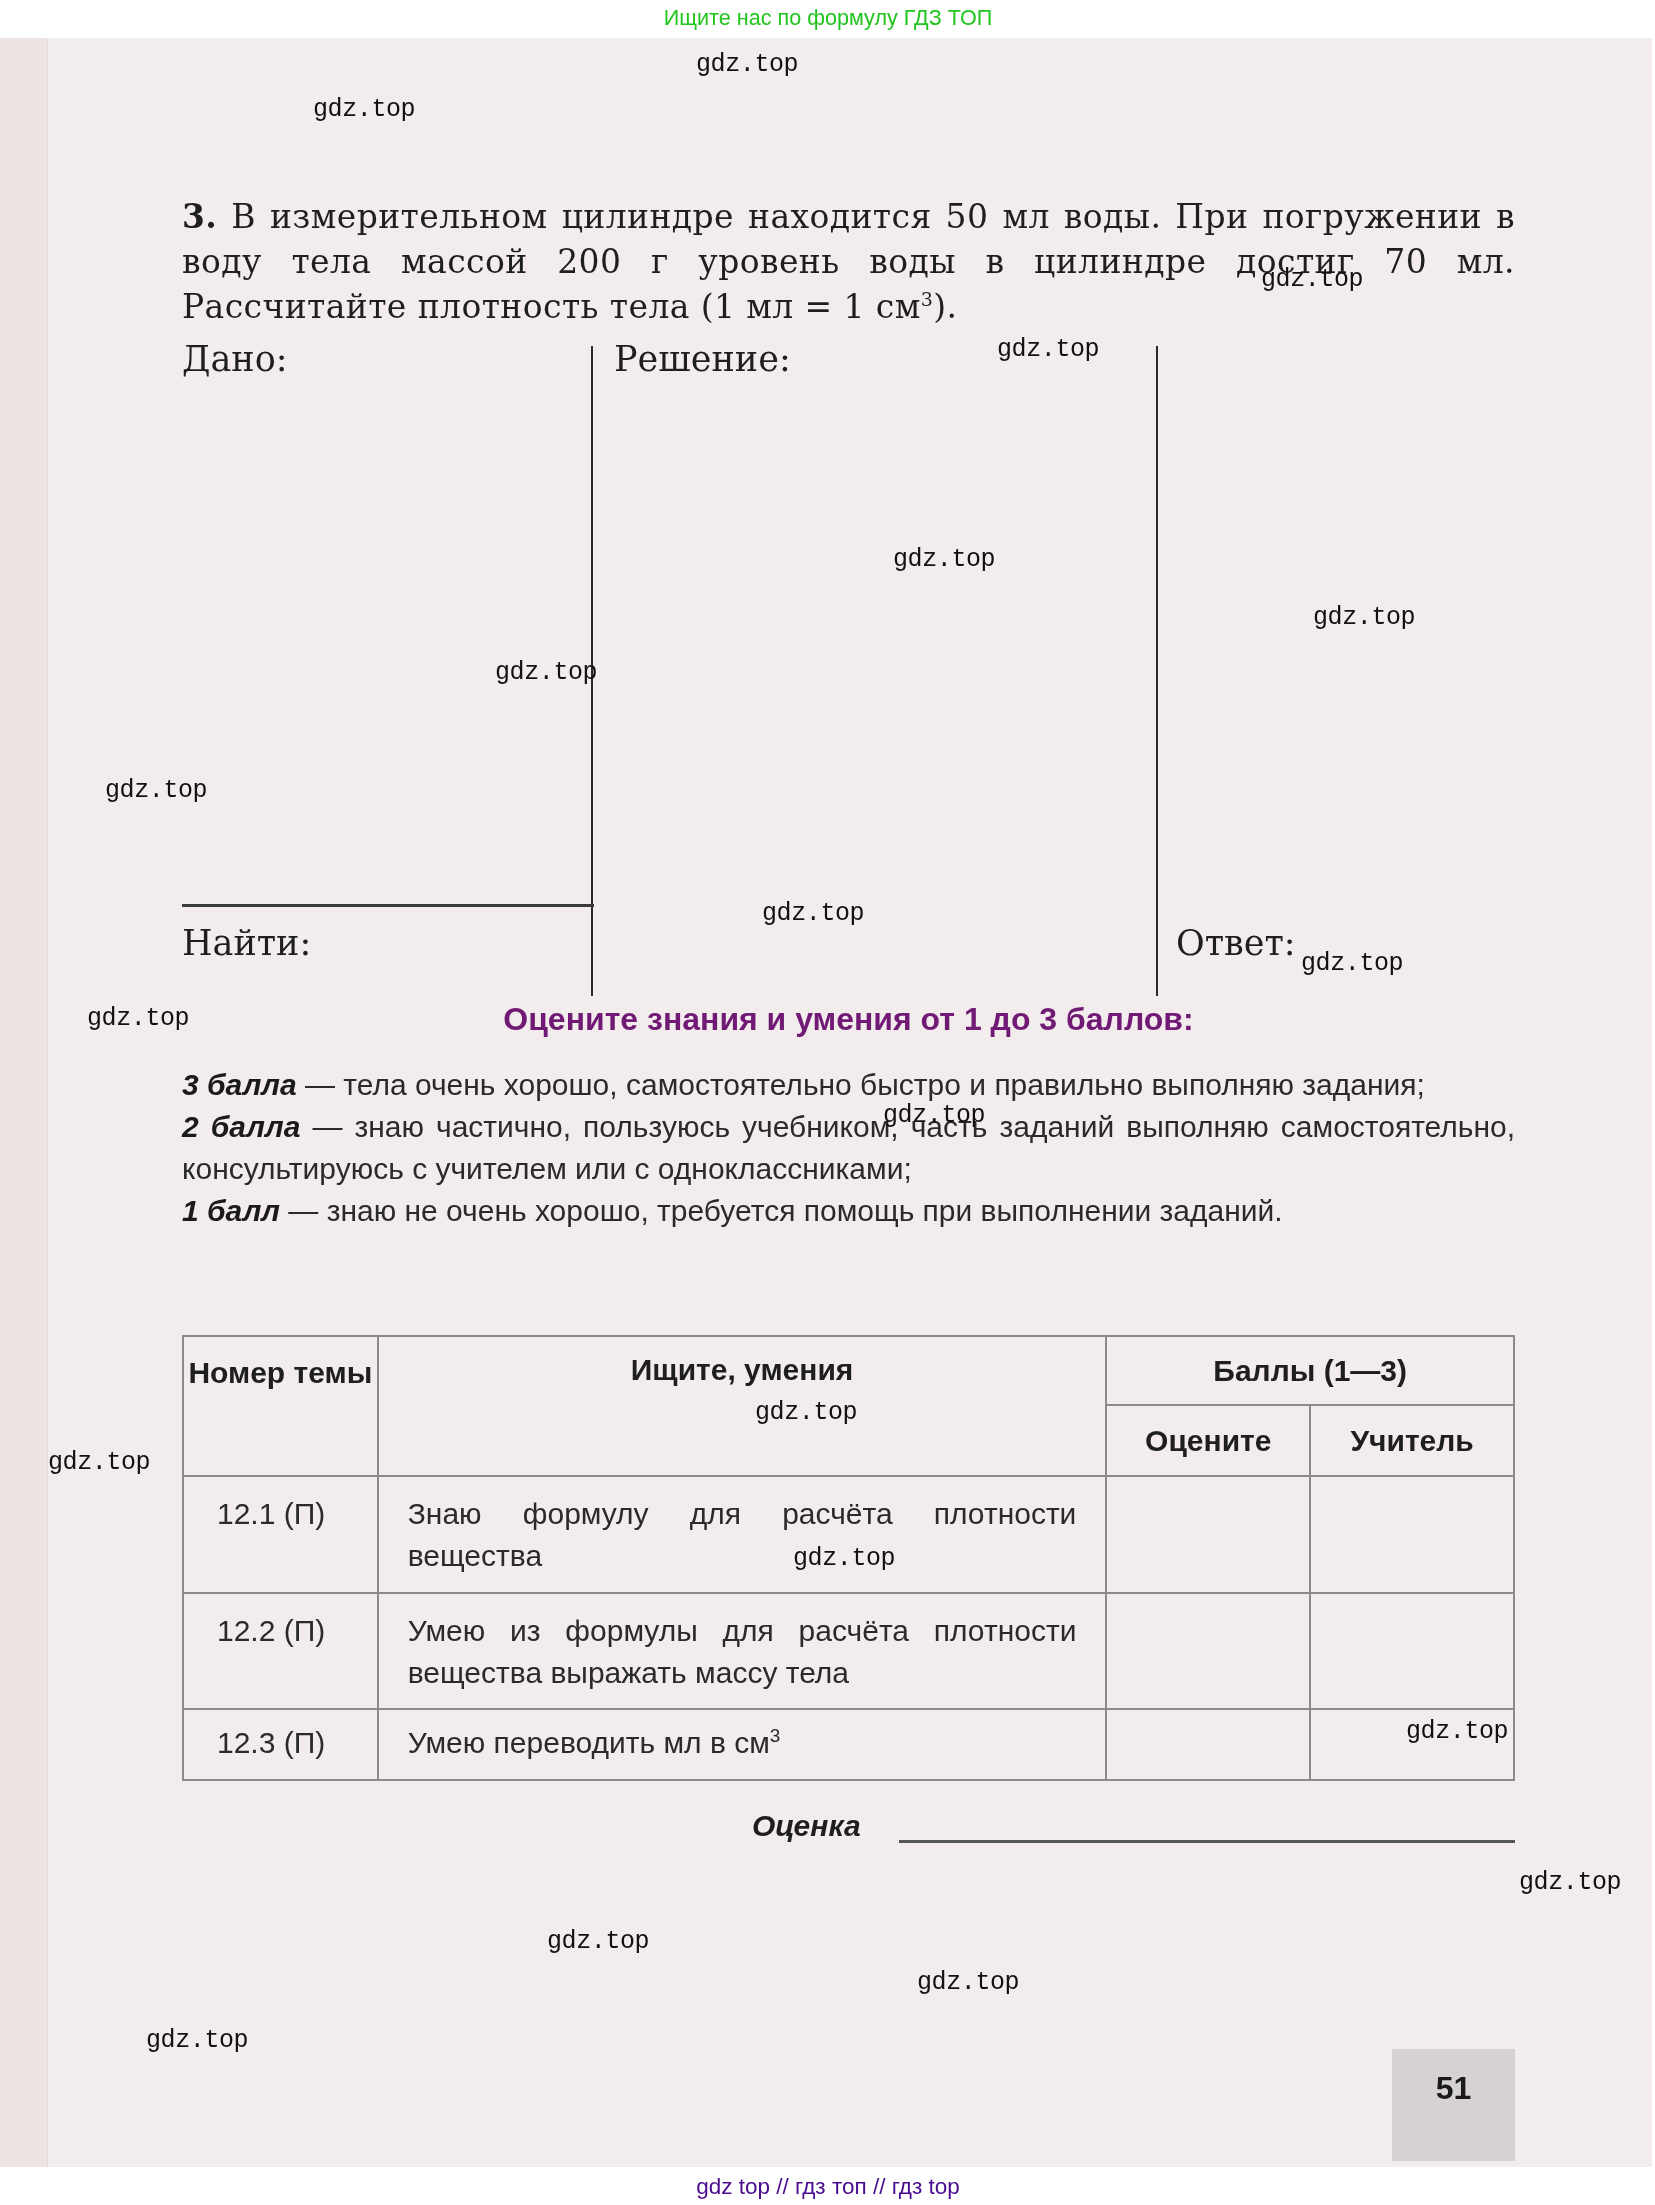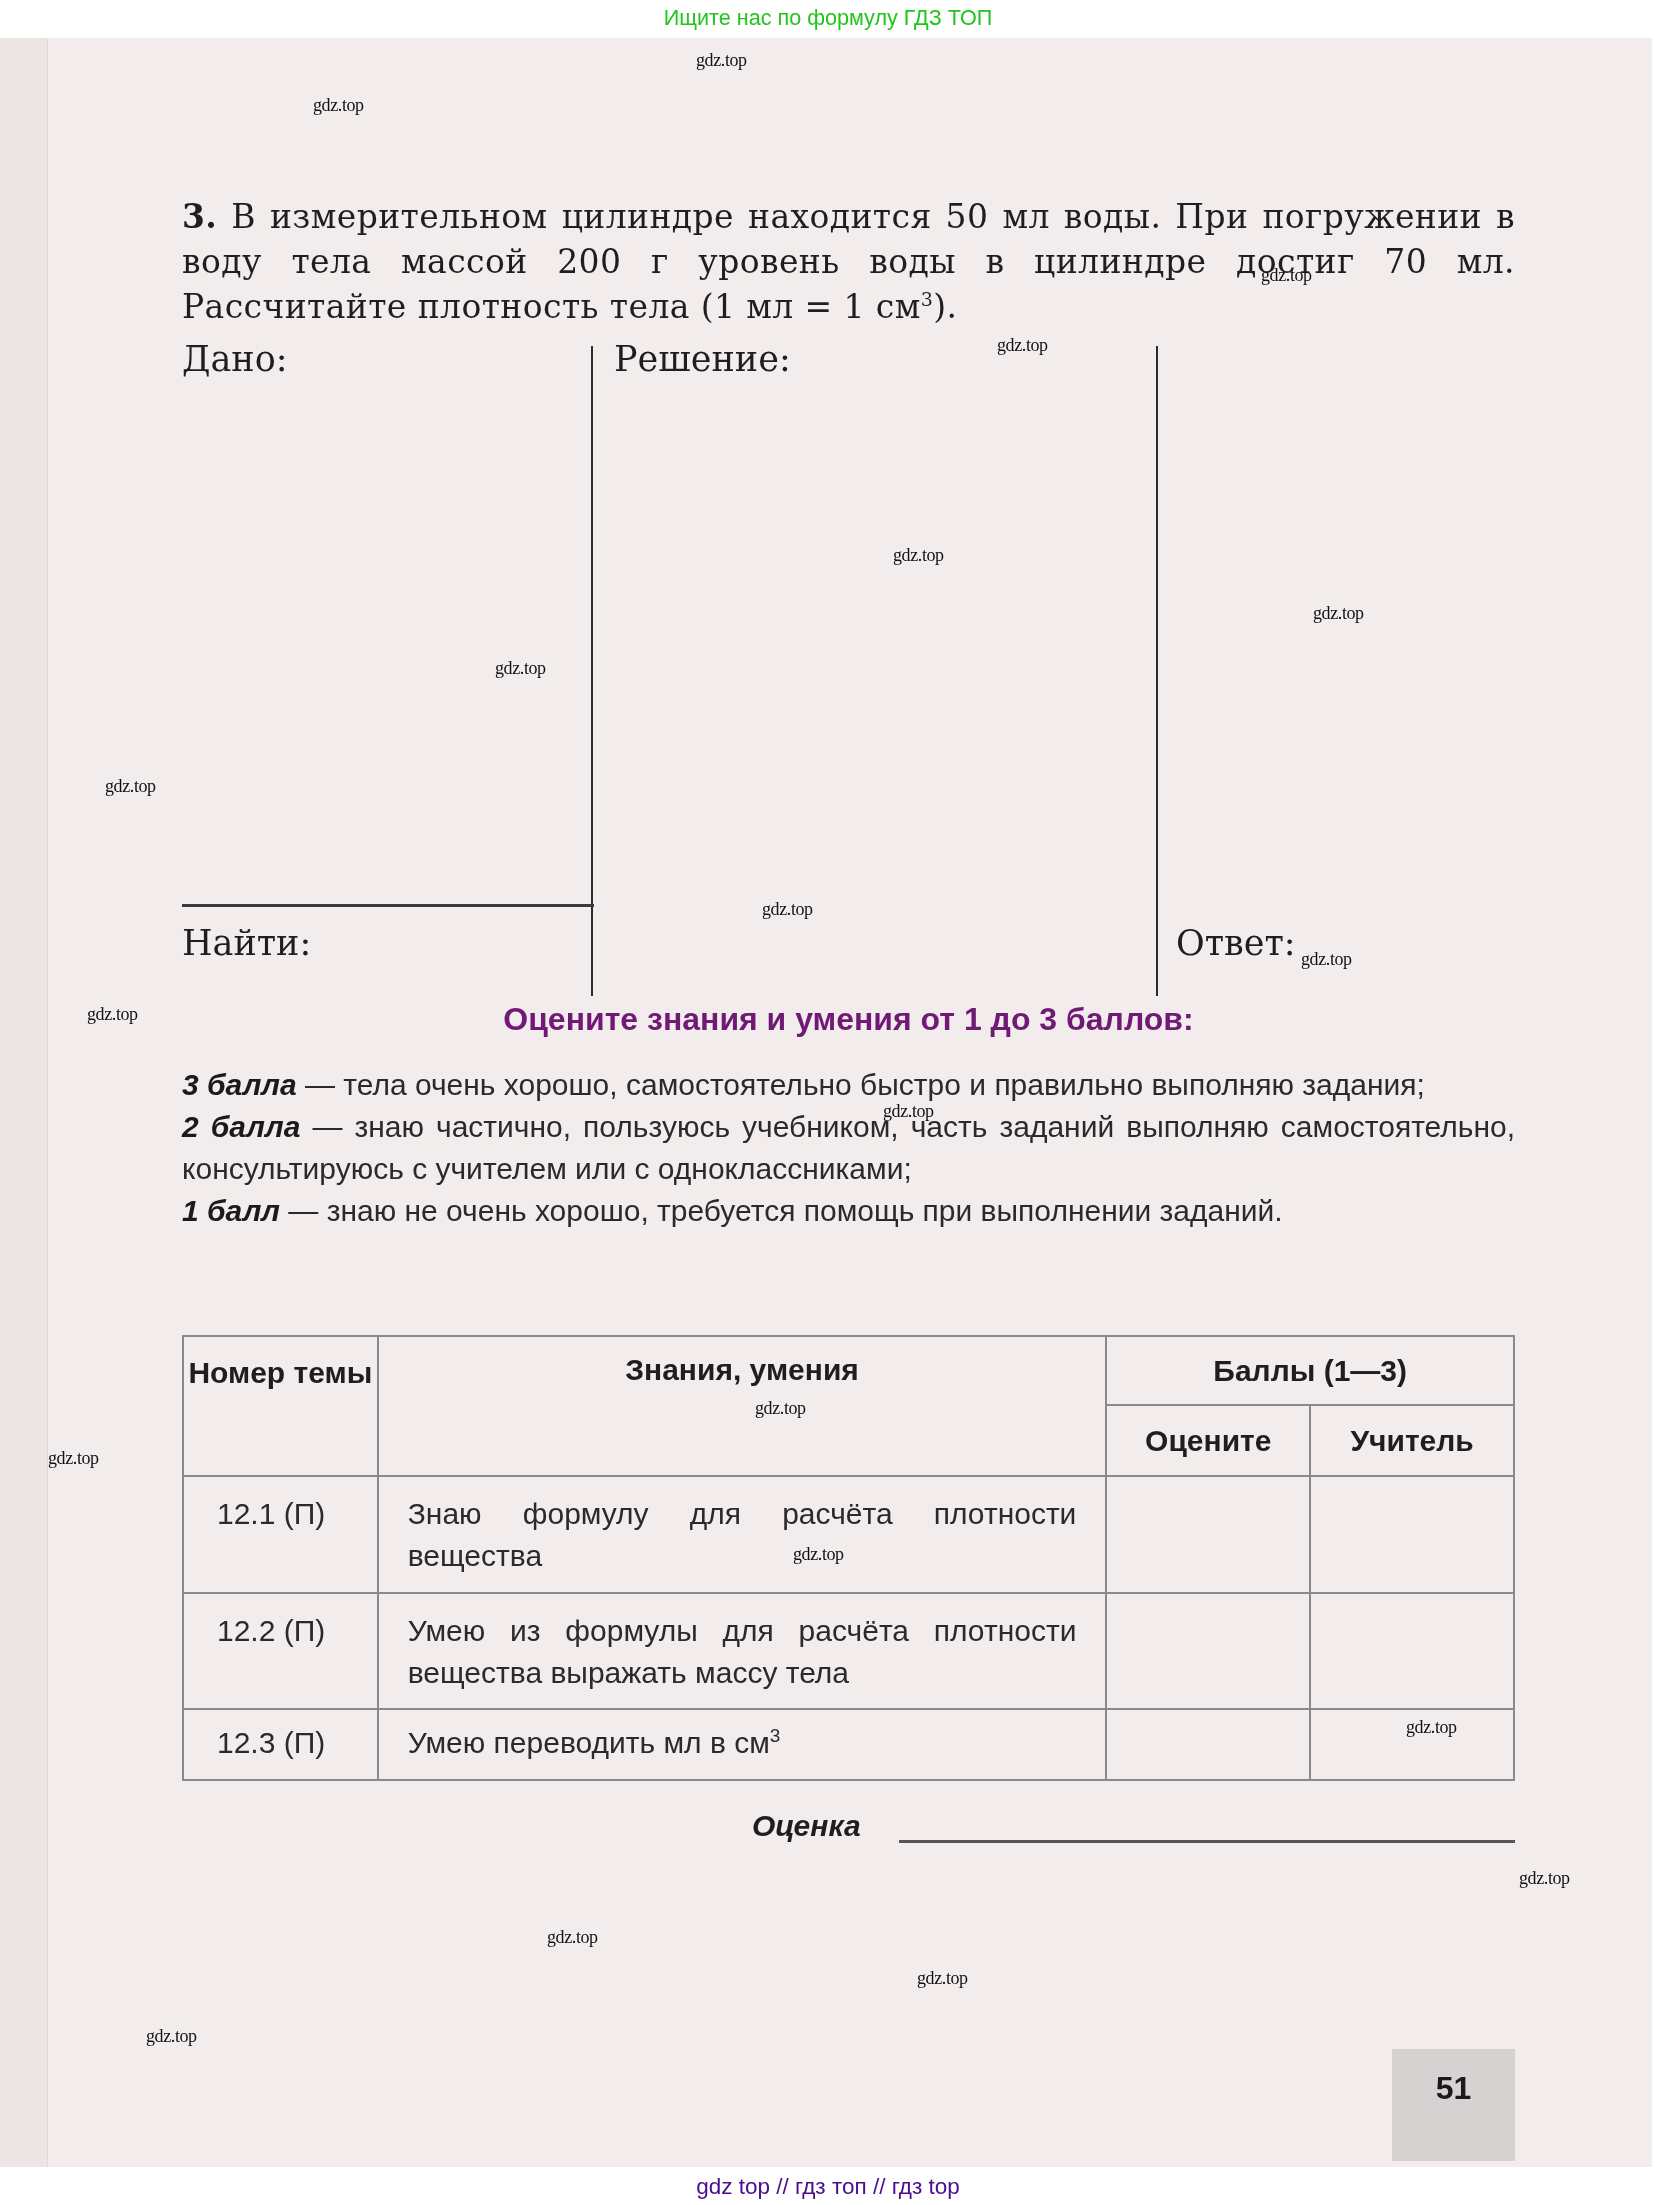--- a/index.html
+++ b/index.html
@@ -78,21 +78,21 @@
     .page-num-box {
       position: absolute; left: 1392px; top: 2049px; width: 123px; height: 112px;
       background: #d6d2d2;
     }
     .page-num {
       display: block; text-align: center; padding-top: 21px;
       font-weight: bold; font-size: 32px; color: #1a1a1a;
     }
 
     .wm {
-      position: absolute; font-family: Liberation Serif, serif; font-size: 18px;
+      position: absolute; font-family: Liberation Mono, monospace; font-size: 25px;
       color: #111; letter-spacing: -0.4px; white-space: nowrap;
     }
 
     .footer {
       position: absolute; left: 0; top: 2169px; width: 1656px; height: 37px;
       text-align: center; line-height: 35px; font-size: 22.5px; color: #4b0d8f;
       font-family: "Liberation Sans", sans-serif;
     }
   </style>
 </head>
@@ -120,21 +120,21 @@
   <div class="rate-desc sans" style="top:1026px;">
     <p><b>3 балла</b><span> — тела очень хорошо, самостоятельно быстро и правильно выполняю задания;</span></p>
     <p><b>2 балла</b><span> — знаю частично, пользуюсь учебником, часть заданий выполняю самостоятельно, консультируюсь с учителем или с одноклассниками;</span></p>
     <p><b>1 балл</b><span> — знаю не очень хорошо, требуется помощь при выполнении заданий.</span></p>
   </div>
 
   <table class="skills sans" style="top:1297px;">
     <tbody>
         <tr>
       <th class="th-num" rowspan="2">Номер темы</th>
-      <th class="th-skill" rowspan="2">Знания, умения</th>
+      <th class="th-skill" rowspan="2">Ищите, умения</th>
       <th class="th-scores" colspan="2">Баллы (1—3)</th>
     </tr>
     <tr>
       <th class="th-sub">Оцените</th>
       <th class="th-sub2">Учитель</th>
     </tr>
     <tr class="r1">
       <td class="td-num">12.1 (П)</td>
       <td class="td-skill"><span>Знаю формулу для расчёта плотности вещества</span></td>
       <td></td>

